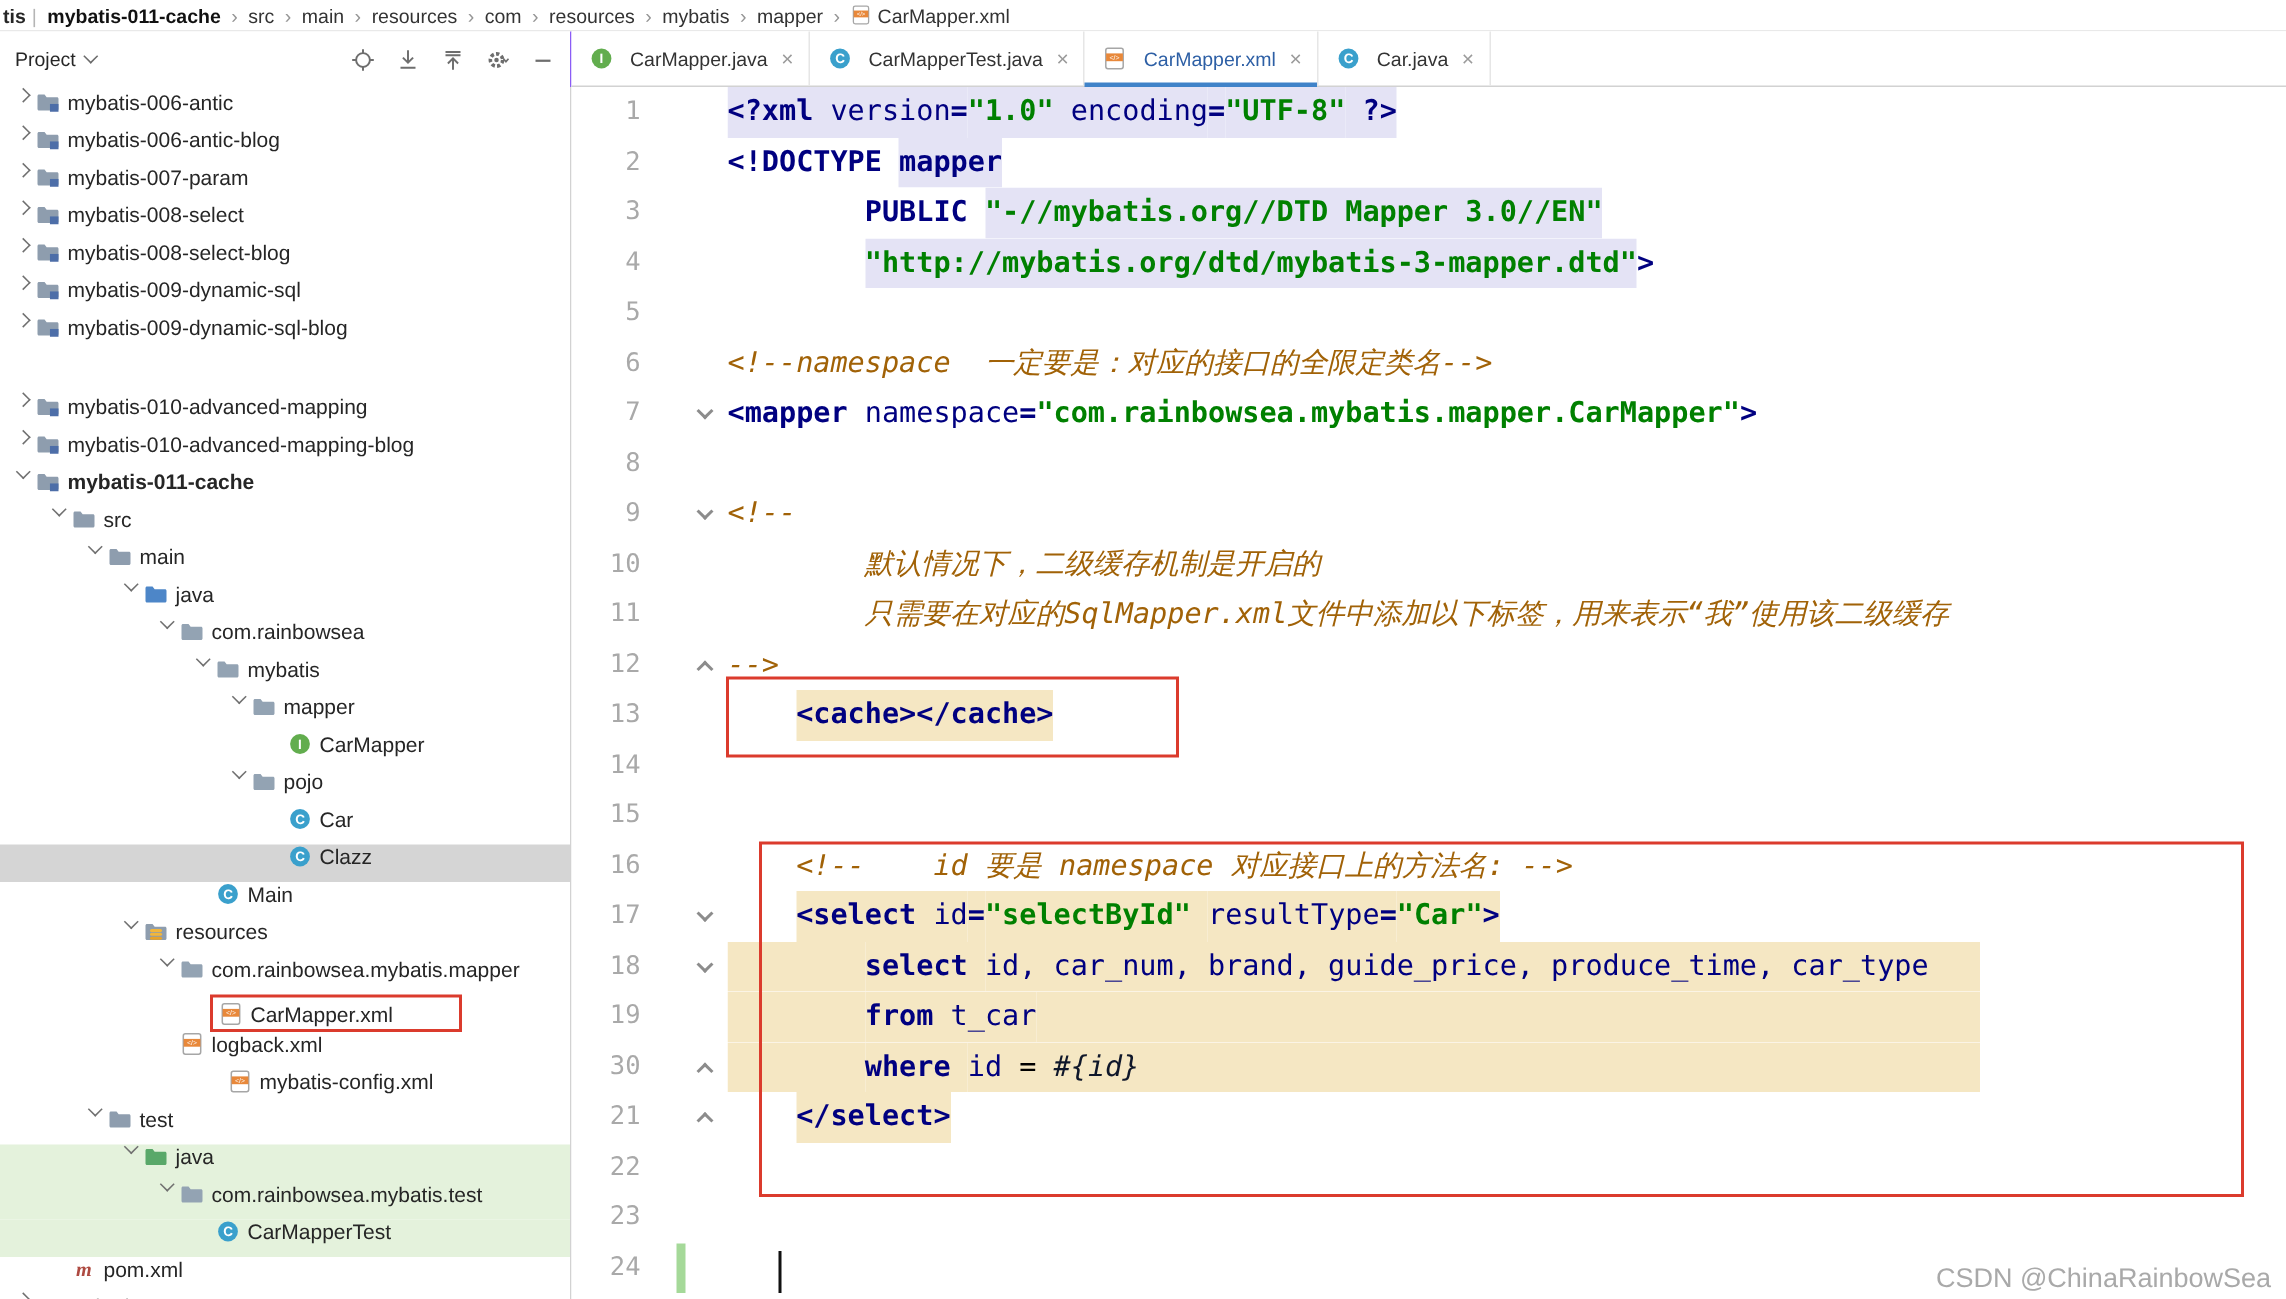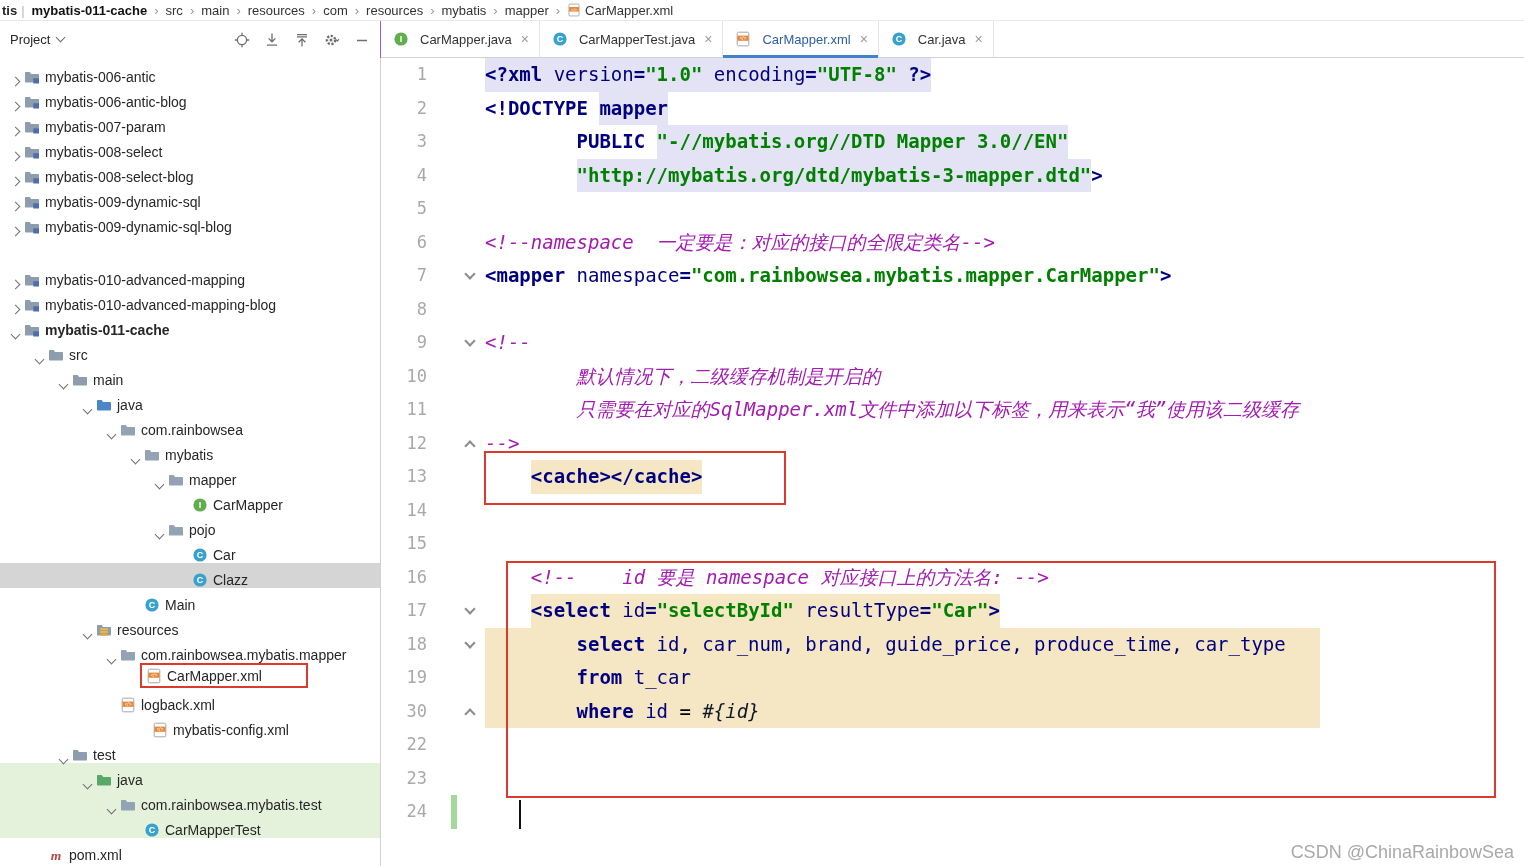--- a/index.html
+++ b/index.html
@@ -43,21 +43,21 @@
   .tab .ticon { width:16px; height:16px; }
   .tab .close { color:#9B9B9B; font-size:14px; margin-left:3px; }
   .tab.active { color:#2D5FA5; }
   .tab.active::after { content:""; position:absolute; left:0; right:0; bottom:-1px; height:3px; background:#4083C9; }
   
   .tree {
     position:absolute; top:58px; left:0; width:381px; bottom:0;
     background:#fff; border-right:1px solid #D2D2D2; overflow:hidden;
     font-size:14px; padding-top:2px;
   }
-  .tree-row { height:25px; display:flex; align-items:flex-end; white-space:nowrap; }
+  .tree-row { height:25px; display:flex; align-items:flex-start; white-space:nowrap; }
   .tree-row.selected { background:#D5D5D5; }
   .tree-row.green { background:#E4F2DC; }
   .chev { width:14px; flex:none; display:flex; justify-content:center; }
   .chev i { display:block; width:7px; height:7px; border-right:1.5px solid #707070; border-bottom:1.5px solid #707070; }
   .chev.right i { transform:rotate(-45deg); }
   .chev.down i { transform:rotate(45deg); margin-top:-2px; }
   .ticon { width:16px; height:16px; margin:0 5px 0 2px; flex:none; }
   .ticon svg { display:block; }
   .tlab { color:#262626; }
   .tlab.bold { font-weight:bold; }
@@ -73,21 +73,21 @@
   .gut-marker.added { background:#A5D999; }
   .gut-fold { width:28px; flex:none; position:relative; }
   .gut-fold i { position:absolute; left:9px; top:13px; display:block; width:8px; height:8px; border-right:2px solid #8C8C8C; border-bottom:2px solid #8C8C8C; }
   .gut-fold i.down { transform:rotate(45deg); top:11px; }
   .gut-fold i.up   { transform:rotate(-135deg); top:15px; }
   .code-text { flex:1; white-space:pre; overflow:hidden; }
   .code-text span { display:inline-block; white-space:pre; height:33.5px; line-height:33.5px; vertical-align:top; }
   .tk-tag   { color:#000080; font-weight:bold; }
   .tk-attr  { color:#000080; }
   .tk-str   { color:#008000; font-weight:bold; }
-  .tk-comment { color:#a21caf; font-style:italic; }
+  .tk-comment { color:#a16207; font-style:italic; }
   .tk-kw    { color:#000080; font-weight:bold; }
   .tk-ident { color:#000080; }
   .tk-param { color:#0f172a;font-style:italic; }
   .tk-plain { color:#000; }
   .bg-doc { background:#E4E3F5; }
   .bg-sql { background:#F5E7C3; }
   .caret { width:2px; height:22px; background:#111; margin-top:5px; vertical-align:top; display:inline-block; }
   
   .anno { position:absolute; border:2px solid #DB3B2D; pointer-events:none; z-index:40; }
   .anno-cache  { left:484px; top:451px; width:302px; height:54px; }
@@ -719,20 +719,28 @@
       </div>
       <div class="code-line">
         <span class="gut-num">30</span>
         <span class="gut-marker"></span>
         <span class="gut-fold">
           <i class="up"></i>
         </span>
         <span class="code-text"><span class="tk-plain bg-sql">        </span><span class="tk-kw bg-sql">where </span><span class="tk-ident bg-sql">id</span><span class="tk-plain bg-sql"> = </span><span class="tk-param bg-sql">#{id}</span><span class="tk-plain bg-sql">                                                 </span></span>
       </div>
       <div class="code-line">
+        <span class="gut-num">21</span>
+        <span class="gut-marker"></span>
+        <span class="gut-fold">
+          <i class="up"></i>
+        </span>
+        <span class="code-text"><span class="tk-plain">    </span><span class="tk-tag bg-sql">&lt;/select&gt;</span></span>
+      </div>
+      <div class="code-line">
         <span class="gut-num">22</span>
         <span class="gut-marker"></span>
         <span class="gut-fold"></span>
         <span class="code-text"></span>
       </div>
       <div class="code-line">
         <span class="gut-num">23</span>
         <span class="gut-marker"></span>
         <span class="gut-fold"></span>
         <span class="code-text"></span>

